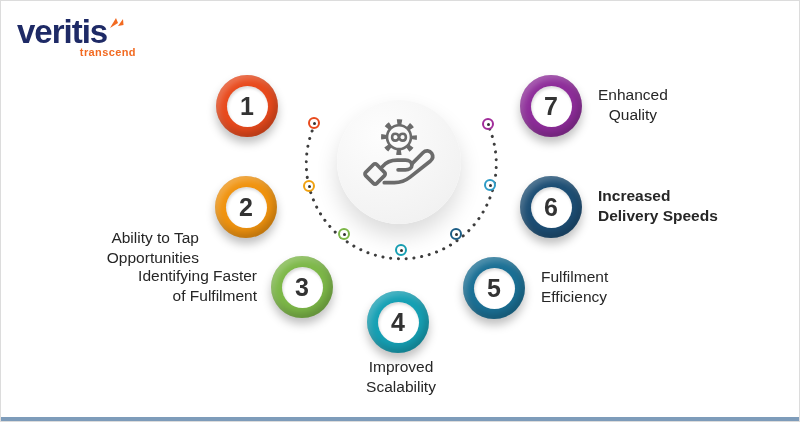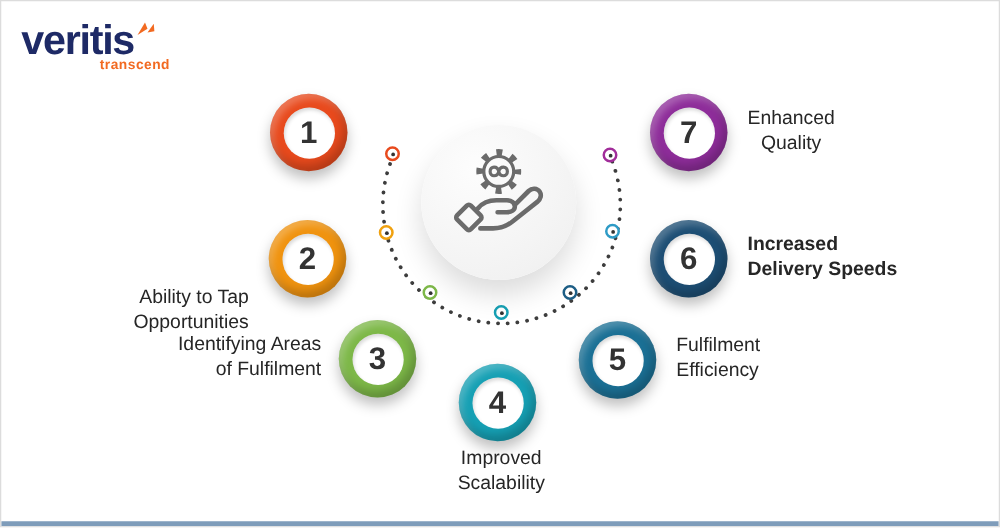--- a/index.html
+++ b/index.html
@@ -148,21 +148,21 @@
   </div>
   <div class="badge b6" style="background-color: rgb(29, 78, 116);">
     <div class="badge-inner">6</div>
   </div>
   <div class="badge b7" style="background-color: rgb(142, 45, 154);">
     <div class="badge-inner">7</div>
   </div>
 
   <div class="label l2">Ability to Tap
 Opportunities</div>
-  <div class="label l3">Identifying Areas
+  <div class="label l3">Identifying Faster
 of Fulfilment</div>
   <div class="label l4">Improved
 Scalability</div>
   <div class="label l5">Fulfilment
 Efficiency</div>
   <div class="label l6">Increased
 Delivery Speeds</div>
   <div class="label l7">Enhanced
 Quality</div>
 

